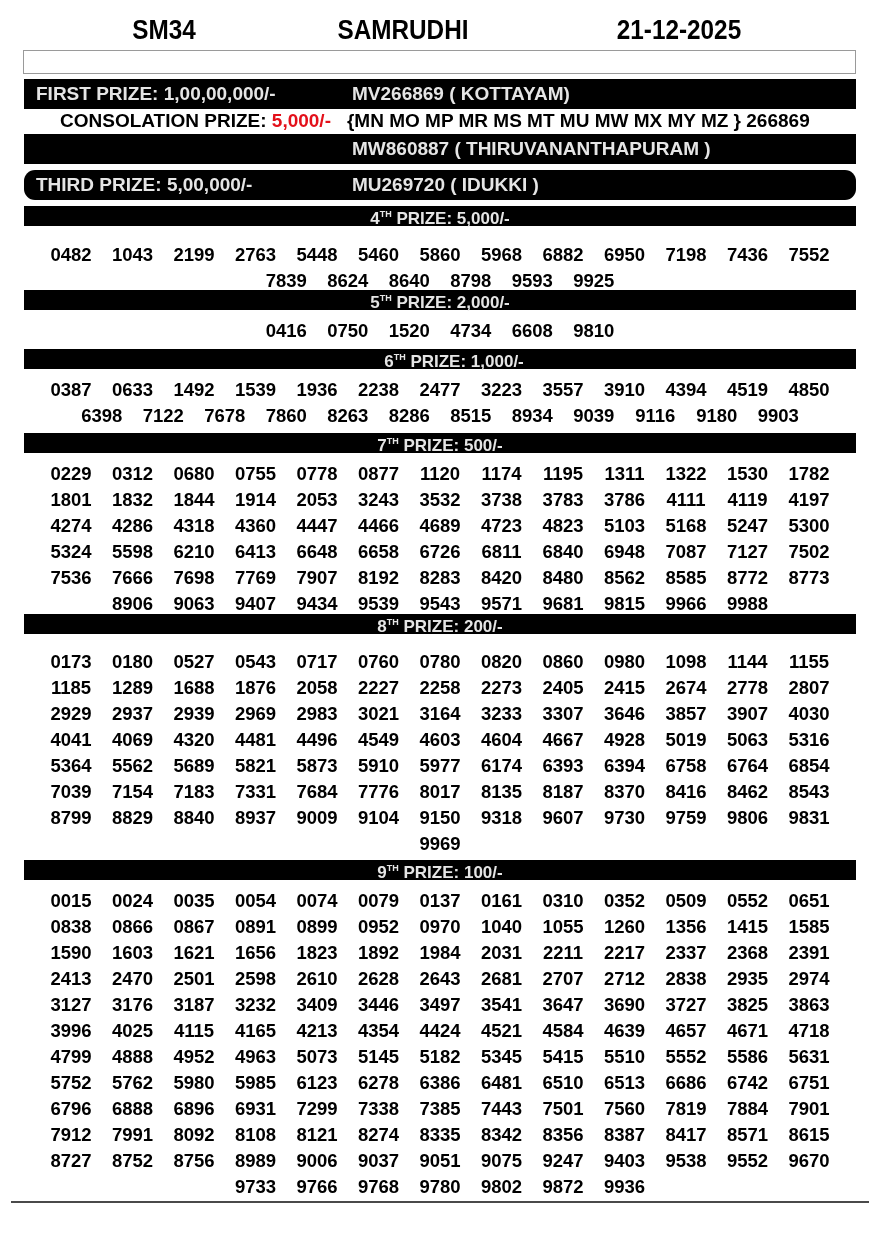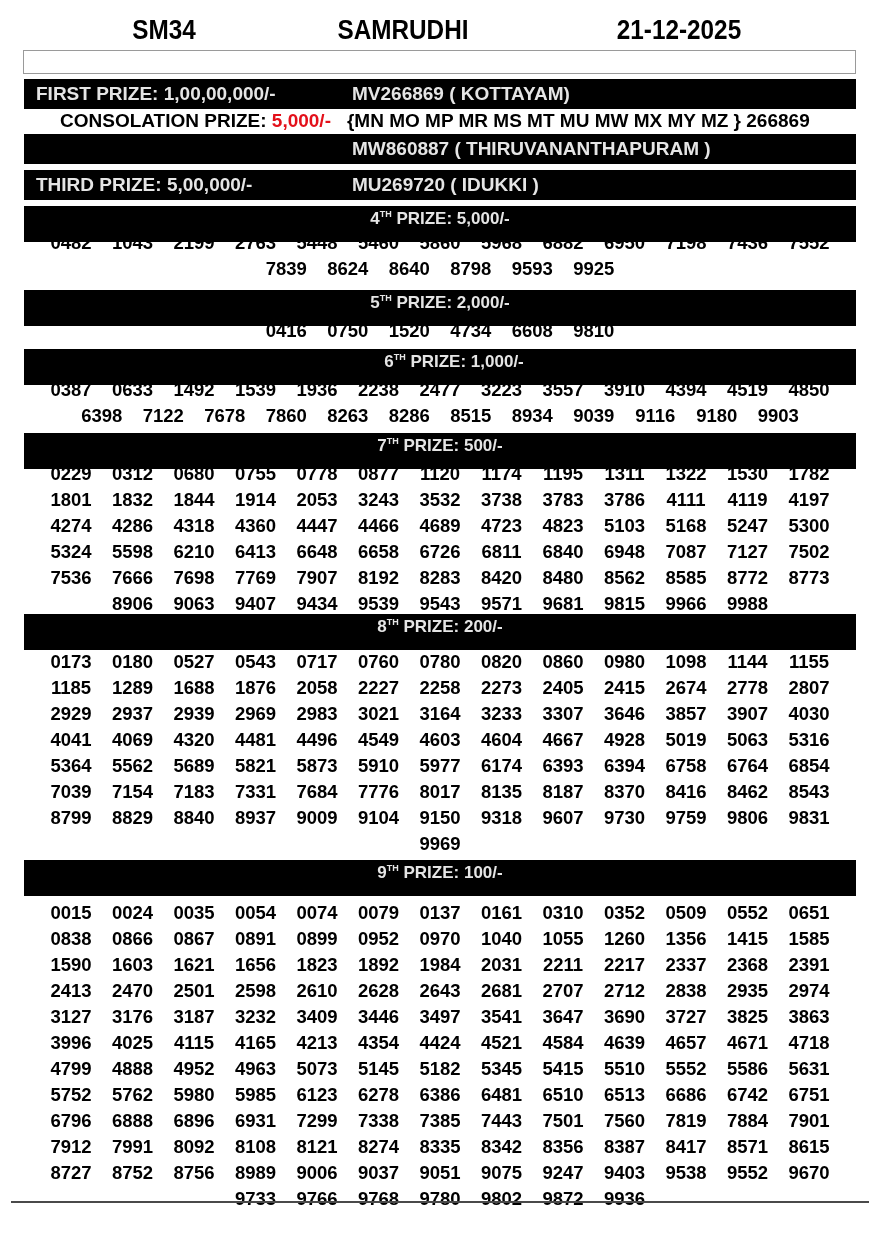--- a/index.html
+++ b/index.html
@@ -11,21 +11,21 @@
   .t-code { left: 122px; width: 84px; text-align: center; }
   .t-name { left: 318px; width: 170px; text-align: center; }
   .t-date { left: 598px; width: 162px; text-align: center; }
   .blank-box { position: absolute; left: 23px; top: 50px; width: 833px; height: 24px;
                border: 1.5px solid #9a9a9a; box-sizing: border-box; }
   .bar { position: absolute; left: 24px; width: 832px; background: #000; color: #e5e5e5;
          font-weight: bold; box-sizing: border-box; }
   .bar.big { height: 30px; font-size: 19px; line-height: 30px; }
   .bar.big .lbl { position: absolute; left: 12px; }
   .bar.big .val { position: absolute; left: 328px; }
-  .bar.sec { height: 36px; font-size: 17px; line-height: 26px; text-align: center; }
+  .bar.sec { height: 20px; font-size: 17px; line-height: 26px; text-align: center; }
   .bar.sec sup { font-size: 9px; vertical-align: 7px; line-height: 0; }
   .consol { position: absolute; left: 36px; top: 112px; font-size: 19px; font-weight: bold;
             line-height: 18px; white-space: nowrap; margin-left: 24px; }
   .consol .red { color: #e3101a; }
   .consol .sp { display: inline-block; width: 16px; }
   .numrows { position: absolute; left: 24px; width: 832px; }
   .numrow { display: flex; justify-content: center; height: 26px; line-height: 26px; }
   .num { width: 61.5px; text-align: center; font-weight: bold; font-size: 18.5px; }
   .bottom-line { position: absolute; left: 11px; top: 1201px; width: 858px; height: 2px; background: #4a4a4a; }
 </style>
@@ -46,28 +46,28 @@
 </div>
 
 <div class="consol">
   <span>CONSOLATION PRIZE: </span><span class="red">5,000/-</span><span class="sp"></span><span>{MN MO MP MR MS MT MU MW MX MY MZ } 266869</span>
 </div>
 
 <div class="bar big" style="top:134px;">
   <span class="val">MW860887 ( THIRUVANANTHAPURAM )</span>
 </div>
 
-<div class="bar big" style="top:170px;">
+<div class="bar big" style="top:170px;border-radius:11px;">
   <span class="lbl">THIRD PRIZE: 5,00,000/-</span>
   <span class="val">MU269720 ( IDUKKI )</span>
 </div>
 
 <div id="sections">
     <div class="bar sec" style="top: 206px;"><span>4</span><sup>TH</sup><span style="white-space: pre;"> PRIZE: 5,000/-</span></div>
-    <div class="numrows" style="top: 230px;">
+    <div class="numrows" style="top: 242px;">
       <div class="numrow">
         <span class="num">0482</span>
         <span class="num">1043</span>
         <span class="num">2199</span>
         <span class="num">2763</span>
         <span class="num">5448</span>
         <span class="num">5460</span>
         <span class="num">5860</span>
         <span class="num">5968</span>
         <span class="num">6882</span>
@@ -324,21 +324,21 @@
         <span class="num">9730</span>
         <span class="num">9759</span>
         <span class="num">9806</span>
         <span class="num">9831</span>
       </div>
       <div class="numrow">
         <span class="num">9969</span>
       </div>
     </div>
     <div class="bar sec" style="top: 860px; text-align: center;"><span>9</span><sup>TH</sup><span style="white-space: pre;"> PRIZE: 100/-</span></div>
-    <div class="numrows" style="top: 888px; margin-top: 12px;">
+    <div class="numrows" style="top: 888px;">
       <div class="numrow">
         <span class="num">0015</span>
         <span class="num">0024</span>
         <span class="num">0035</span>
         <span class="num">0054</span>
         <span class="num">0074</span>
         <span class="num">0079</span>
         <span class="num">0137</span>
         <span class="num">0161</span>
         <span class="num">0310</span>

